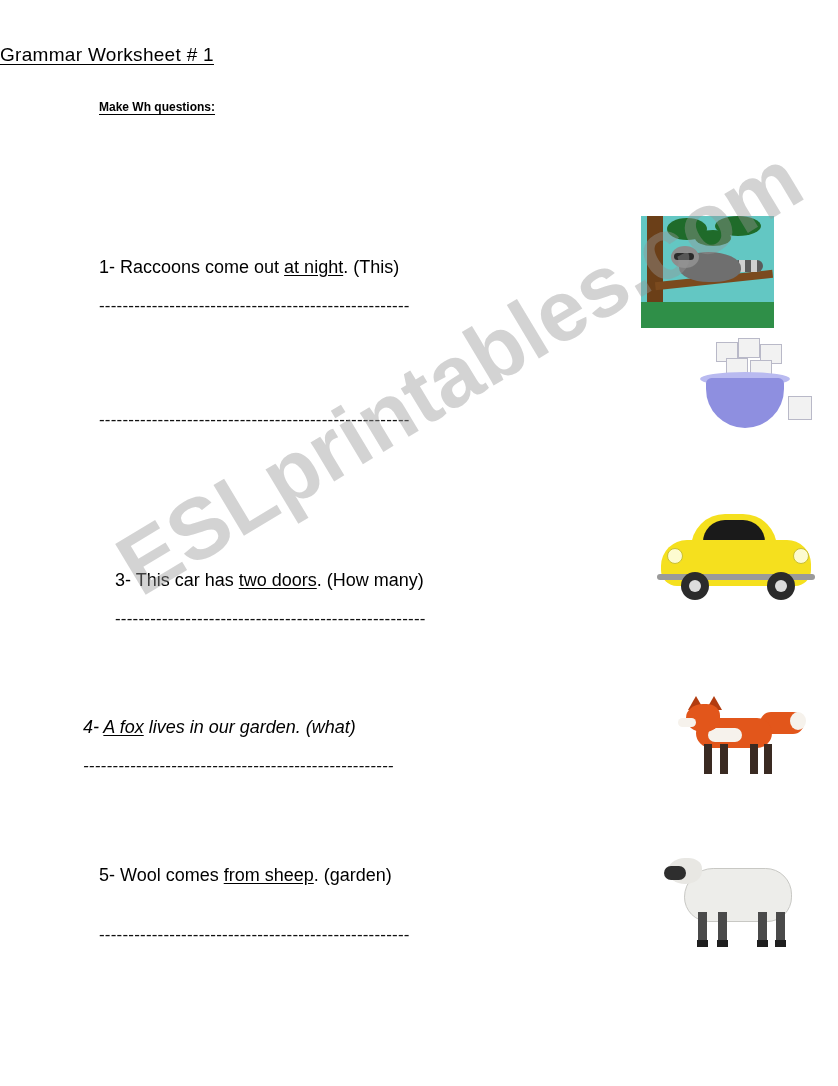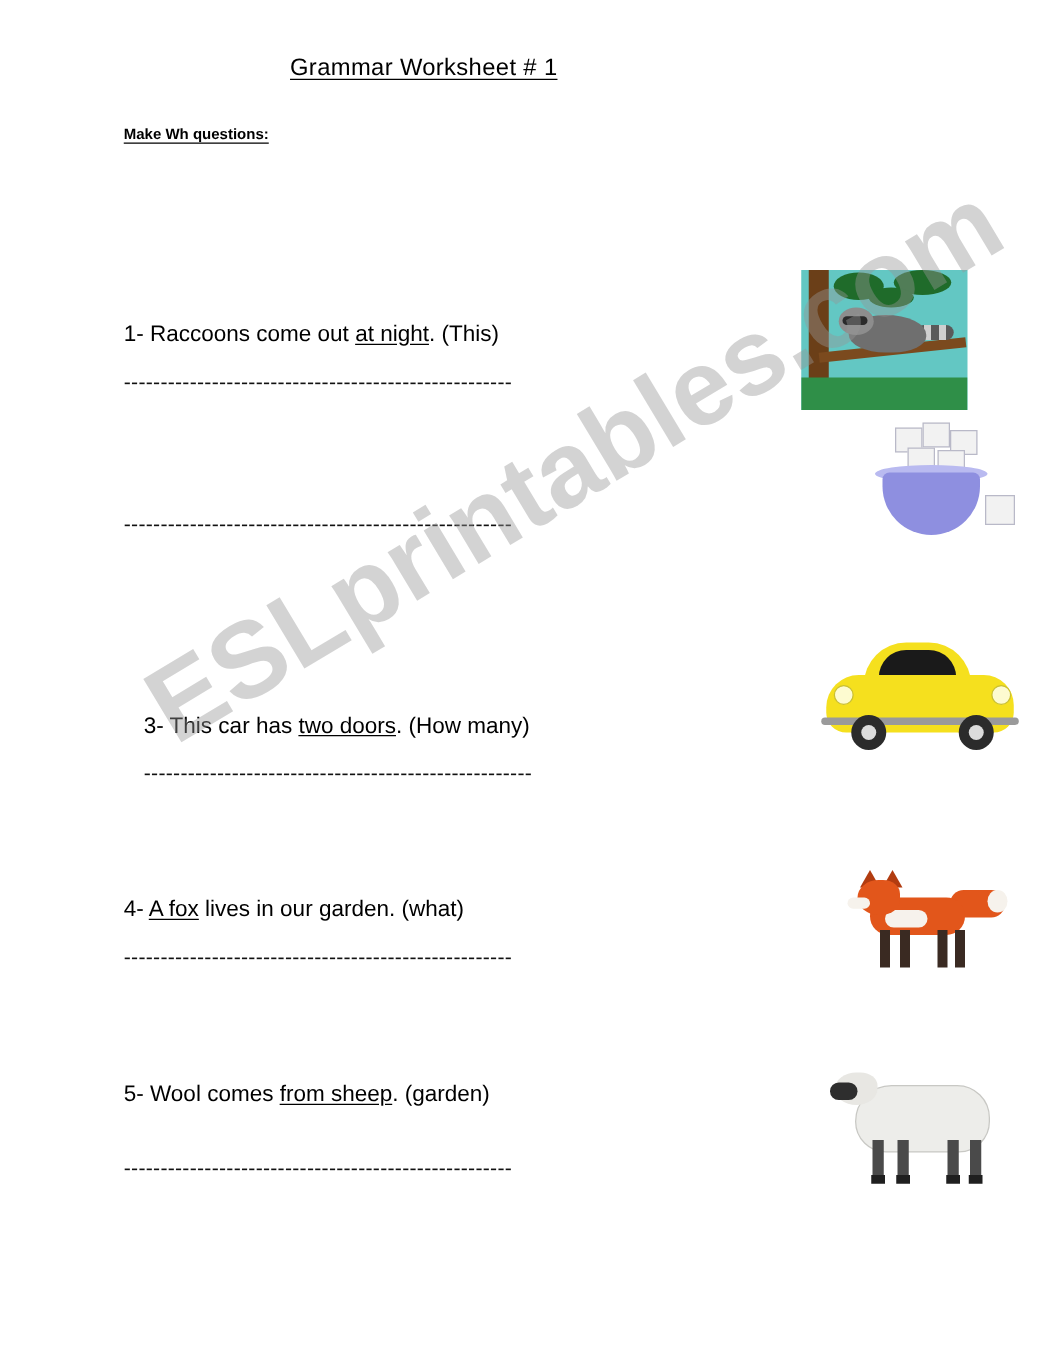--- a/index.html
+++ b/index.html
@@ -20,21 +20,20 @@
     position: relative;
     width: 838px;
     height: 1086px;
   }
 
   .title {
     position: absolute;
     top: 44px;
     left: 0;
     width: 678px;
-    text-align: center;
     font-size: 19px;
     letter-spacing: 0.3px;
   }
   .title span {
     text-decoration: underline;
     text-underline-offset: 3px;
   }
 
   .instruction {
     position: absolute;
@@ -419,21 +418,21 @@
     <div class="answer-line">-----------------------------------------------------</div>
   </div>
 
   <div class="q-item" style="top:568px; left:115px;">
     <div class="q-text">
       <span>3-</span><span>  This car has </span><u>two doors</u><span>. (How many)</span>
     </div>
     <div class="answer-line">-----------------------------------------------------</div>
   </div>
 
-  <div class="q-item" style="top:715px; left:99px;">
+  <div class="q-item" style="top:715px; left:83px;font-style:italic;">
     <div class="q-text">
       <span>4-</span><span>  </span><u>A fox</u><span> lives in our garden. (what)</span>
     </div>
     <div class="answer-line">-----------------------------------------------------</div>
   </div>
 
   <div class="q-item" style="top:863px; left:99px;">
     <div class="q-text">
       <span>5-</span><span>  Wool comes </span><u>from sheep</u><span>. (garden)</span>
     </div>

